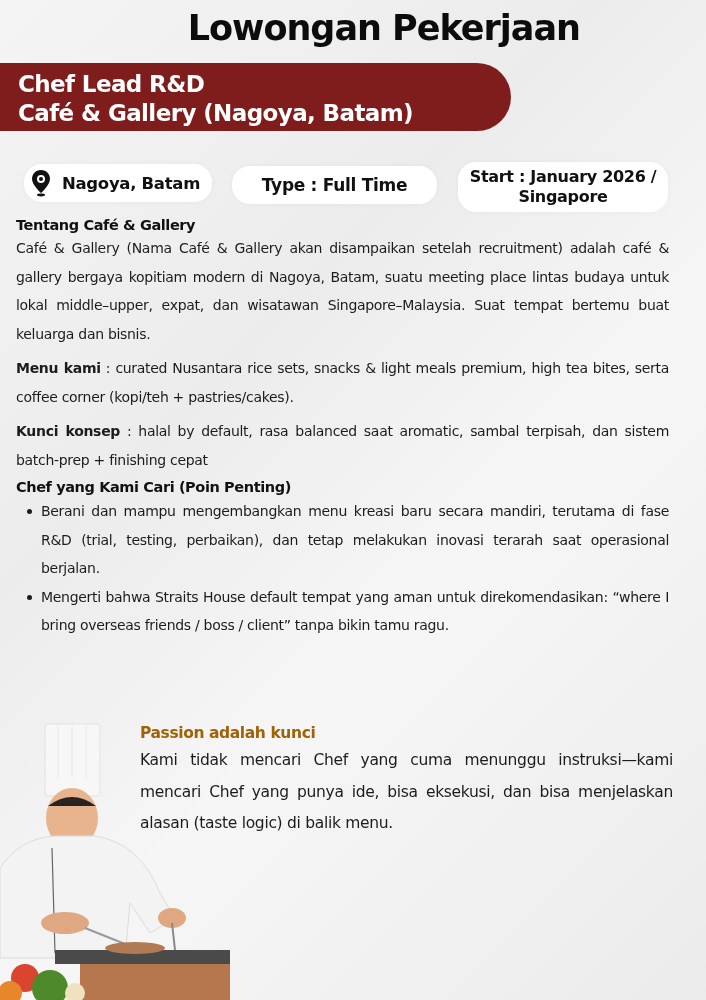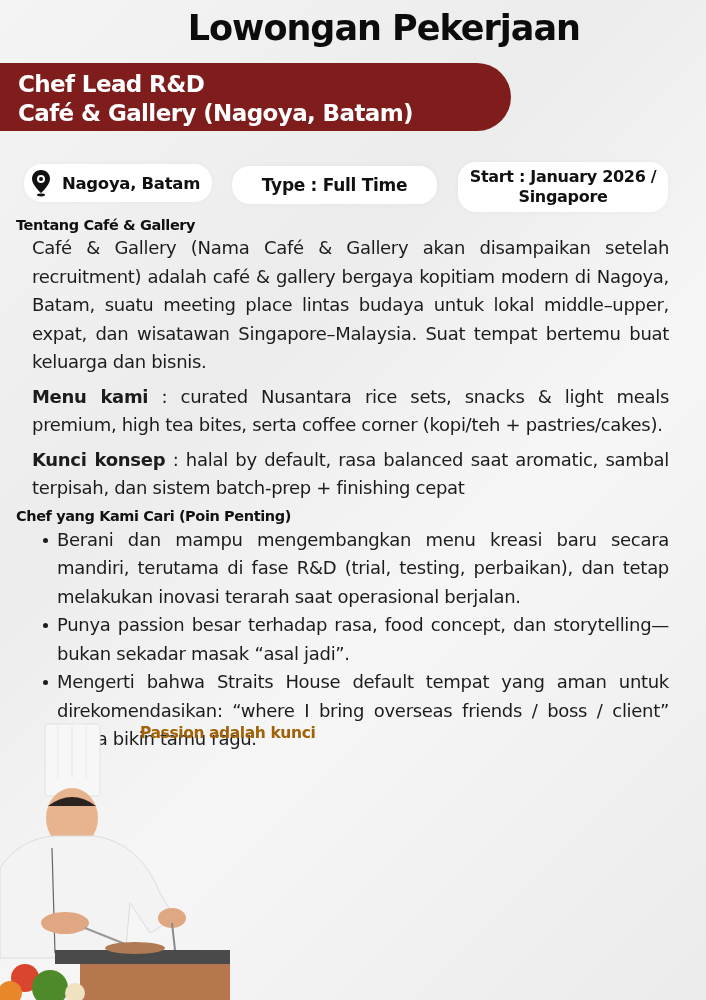--- a/index.html
+++ b/index.html
@@ -34,21 +34,21 @@
       font-weight: bold; color: #111; text-align: center;
       box-shadow: 0 0 6px rgba(0,0,0,0.04);
     }
     .pill-location { left: 24px; top: 2px; width: 188px; height: 38px; display: flex; align-items: center; padding-left: 6px; font-size: 16.5px; letter-spacing: -0.3px; }
     .pill-location .pin { width: 22px; height: 28px; margin-right: 10px; }
     .pill-type { left: 232px; top: 4px; width: 205px; height: 38px; line-height: 38px; font-size: 17px; letter-spacing: -0.3px; }
     .pill-start { left: 458px; top: 0; width: 210px; height: 50px; font-size: 16px; line-height: 20px; padding-top: 5px; letter-spacing: -0.3px; }
     .content { position: absolute; left: 16px; top: 217px; width: 653px; }
     .h-section { font-weight: bold; font-size: 14.5px; letter-spacing: -0.4px; color: #111; }
     .para {
-      font-size: 18px; line-height: 28.5px; text-align: justify; color: #1c1c1c; letter-spacing: -0.3px; margin-left: 16px;
+      font-size: 14px; line-height: 28.5px; text-align: justify; color: #1c1c1c; letter-spacing: -0.3px;
     }
     .para b { font-weight: bold; }
     .s-tentang-h { margin-top: 0; }
     .s-tentang-p { margin-top: 1px; }
     .s-menu { margin-top: 6px; }
     .s-kunci { margin-top: 6px; }
     .s-chef-h { margin-top: 5px; }
     ul.points { list-style: none; margin-top: 2px; padding-left: 0; }
     ul.points li { position: relative; padding-left: 25px; }
     ul.points li .dot {
@@ -90,21 +90,20 @@
   <div class="h-section s-tentang-h">Tentang Café &amp; Gallery</div>
   <p class="para s-tentang-p">Café &amp; Gallery (Nama Café &amp; Gallery akan disampaikan setelah recruitment) adalah café &amp; gallery bergaya kopitiam modern di Nagoya, Batam, suatu meeting place lintas budaya untuk lokal middle–upper, expat, dan wisatawan Singapore–Malaysia. Suat tempat bertemu buat keluarga dan bisnis.</p>
 
   <p class="para s-menu"><b>Menu kami</b><span> : curated Nusantara rice sets, snacks &amp; light meals premium, high tea bites, serta coffee corner (kopi/teh + pastries/cakes).</span></p>
 
   <p class="para s-kunci"><b>Kunci konsep</b><span> : halal by default, rasa balanced saat aromatic, sambal terpisah, dan sistem batch-prep + finishing cepat</span></p>
 
   <div class="h-section s-chef-h">Chef yang Kami Cari (Poin Penting)</div>
   <ul class="points">
     <li class="para"><span class="dot"></span><span>Berani dan mampu mengembangkan menu kreasi baru secara mandiri, terutama di fase R&amp;D (trial, testing, perbaikan), dan tetap melakukan inovasi terarah saat operasional berjalan.</span></li>
-    <li class="para"><span class="dot"></span><span>Punya passion besar terhadap rasa, food concept, dan storytelling—bukan sekadar masak “asal jadi”.</span></li>
     <li class="para"><span class="dot"></span><span>Mengerti bahwa Straits House default tempat yang aman untuk direkomendasikan: “where I bring overseas friends / boss / client” tanpa bikin tamu ragu.</span></li>
   </ul>
 </div>
 
 <svg class="chef-photo" viewBox="0 0 235 282">
 
   <rect x="45" y="6" width="55" height="72" rx="3" fill="#f7f7f7" stroke="#e2e2e2"></rect>
   <line x1="58" y1="8" x2="58" y2="60" stroke="#e6e6e6"></line>
   <line x1="72" y1="8" x2="72" y2="60" stroke="#e6e6e6"></line>
   <line x1="86" y1="8" x2="86" y2="60" stroke="#e6e6e6"></line>
@@ -125,13 +124,14 @@
   <ellipse cx="135" cy="230" rx="30" ry="6" fill="#b07a55"></ellipse>
 
   <circle cx="25" cy="260" r="14" fill="#d9452e"></circle>
   <circle cx="50" cy="270" r="18" fill="#4f8a2a"></circle>
   <circle cx="10" cy="275" r="12" fill="#e8862a"></circle>
   <circle cx="75" cy="275" r="10" fill="#f0e2c0"></circle>
 </svg>
 
 <div class="passion">
   <div class="passion-h">Passion adalah kunci</div>
+  <p class="passion-p">Kami tidak mencari Chef yang cuma menunggu instruksi—kami mencari Chef yang punya ide, bisa eksekusi, dan bisa menjelaskan alasan (taste logic) di balik menu.</p>
 </div>
 
 </body></html>

